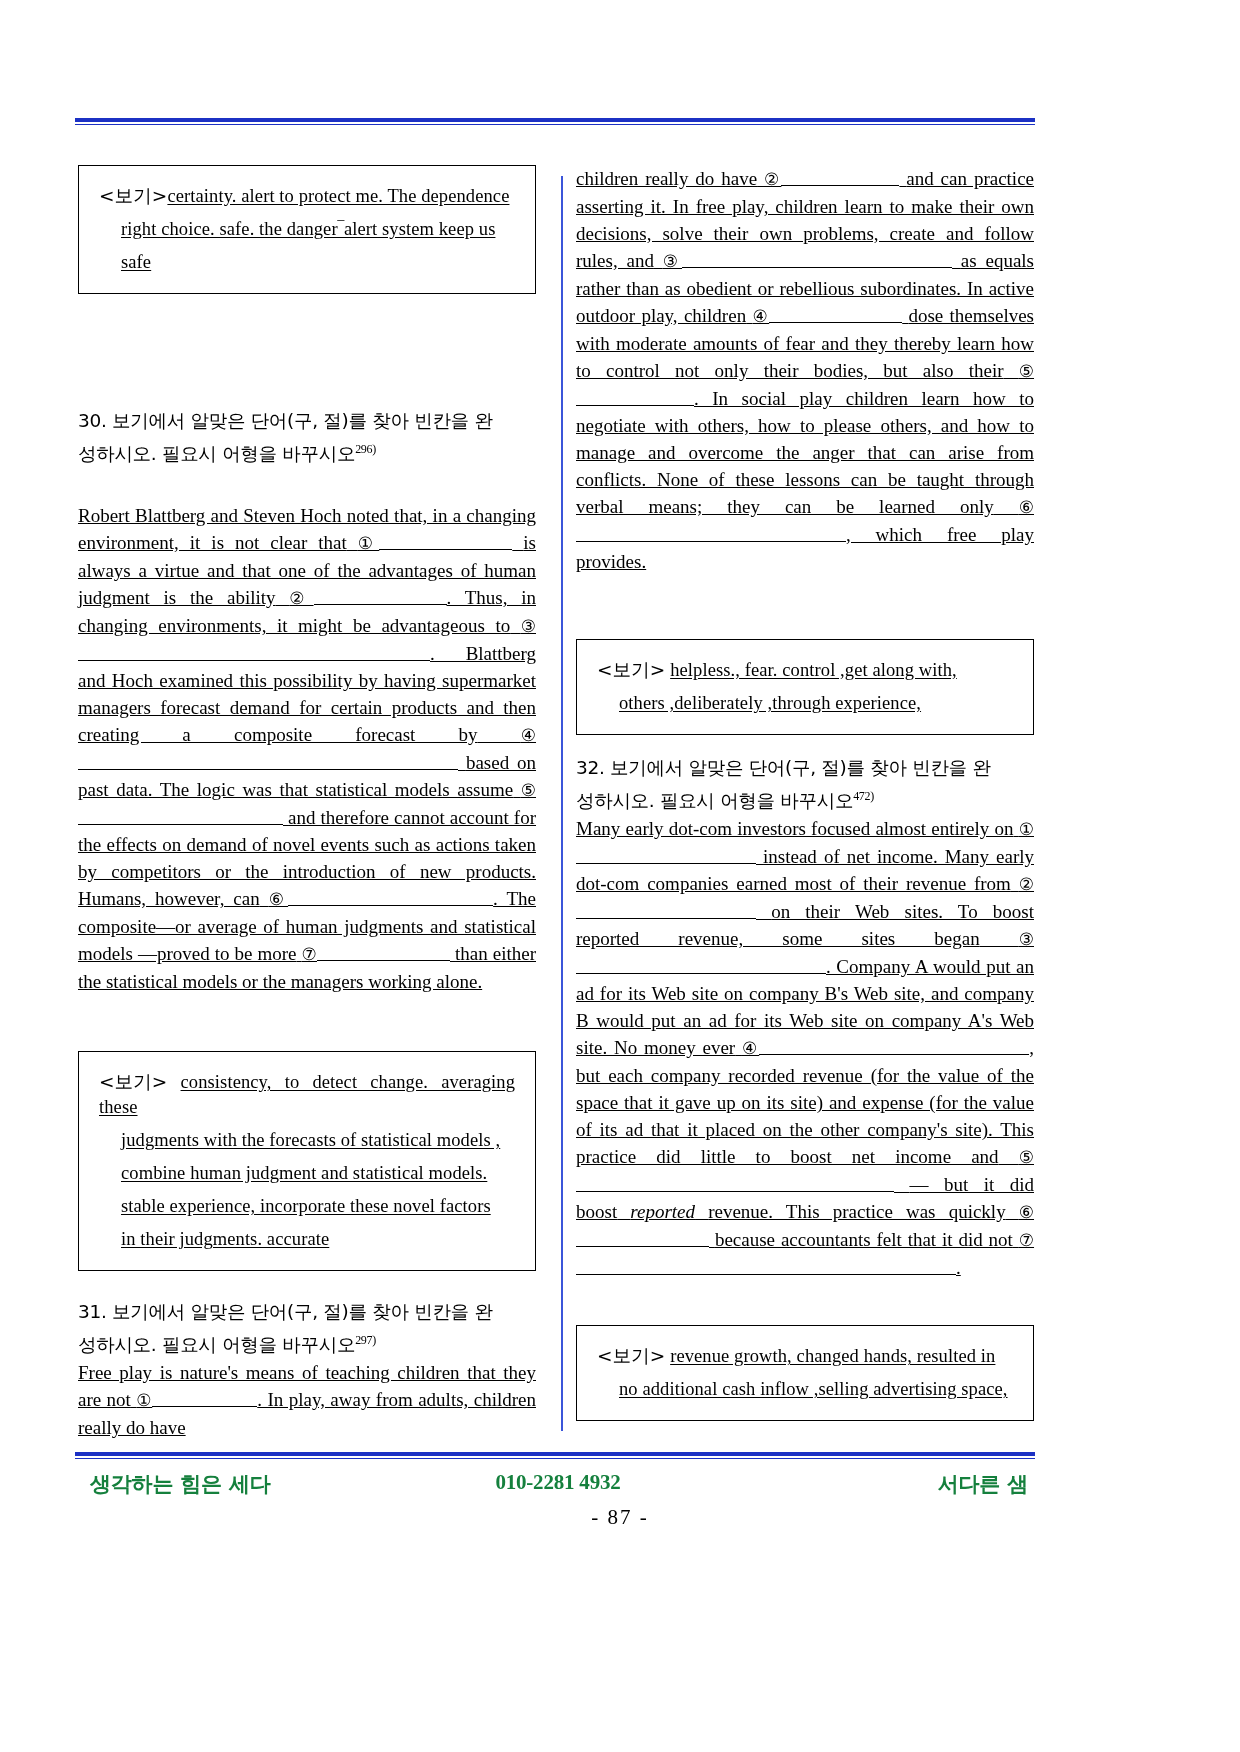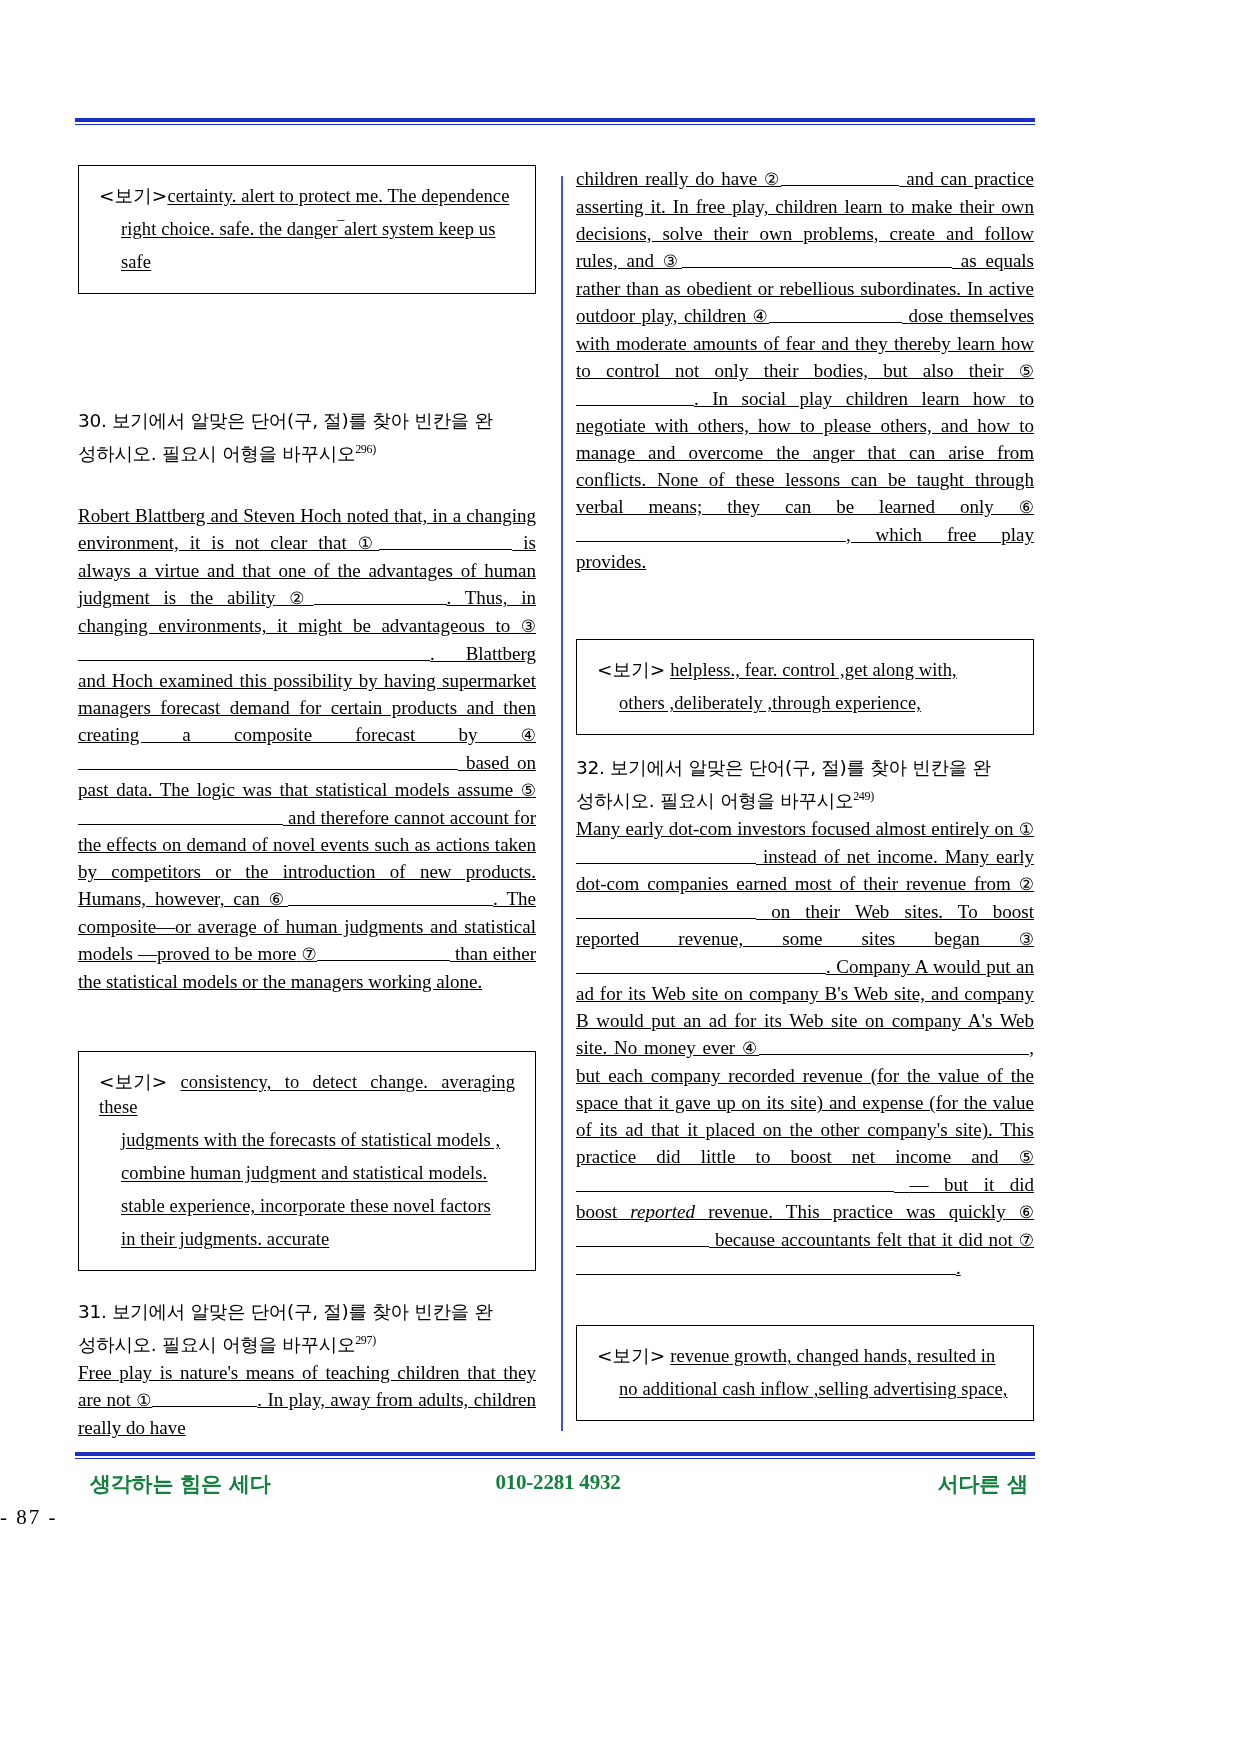--- a/index.html
+++ b/index.html
@@ -140,20 +140,21 @@
     letter-spacing: -0.2px;
   }
   .footer-left   { left: 12px; }
   .footer-center { left: 50%; transform: translateX(-50%); font-family: "Liberation Serif", serif; }
   .footer-right  { right: 10px; }
 
   .page-num {
     position: absolute;
     left: 0; top: 1505px;
     width: 1240px;
+    text-align: center;
     font-size: 21px;
     font-family: "Liberation Serif", serif;
     letter-spacing: 2px;
   }
 </style>
 </head>
 <body>
 
 <div class="page">
 
@@ -208,21 +209,21 @@
 
     <div class="box">
       <p class="box-line"><span class="kr">&lt;보기&gt;</span> <span class="u">helpless., fear.    control ,get along with,</span></p>
       <p class="box-line" style="padding-left:22px"><span class="u">others ,deliberately ,through experience,</span></p>
     </div>
 
     <div class="sp-18"></div>
 
     <div class="q-head">
       <div>32. 보기에서 알맞은 단어(구, 절)를 찾아 빈칸을 완</div>
-      <div><span>성하시오. 필요시 어형을 바꾸시오</span><span class="sup">249)</span></div>
+      <div><span>성하시오. 필요시 어형을 바꾸시오</span><span class="sup">472)</span></div>
     </div>
 
     <p class="passage"><span>Many early dot-com investors focused almost entirely on</span> <span class="num">①</span><span class="blank b-w3"></span> <span>instead of net income. Many early dot-com companies earned most of their revenue from</span> <span class="num">②</span><span class="blank b-w3"></span> <span>on their Web sites. To boost reported revenue, some sites began</span> <span class="num">③</span><span class="blank b-w4"></span><span>. Company A would put an ad for its Web site on company B's Web site, and company B would put an ad for its Web site on company A's Web site. No money ever</span> <span class="num">④</span><span class="blank b-xl"></span><span>, but each company recorded revenue (for the value of the space that it gave up on its site) and expense (for the value of its ad that it placed on the other company's site). This practice did little to boost net income and</span> <span class="num">⑤</span><span class="blank b-f2"></span> <span>— but it did boost</span> <span class="ital">reported</span> <span>revenue. This practice was quickly</span> <span class="num">⑥</span><span class="blank b-w2"></span> <span>because accountants felt that it did not</span> <span class="num">⑦</span><span class="blank b-f3"></span><span>.</span></p>
 
     <div class="sp-44"></div>
 
     <div class="box">
       <p class="box-line"><span class="kr">&lt;보기&gt;</span> <span class="u">revenue growth, changed hands, resulted in</span></p>
       <p class="box-line" style="padding-left:22px"><span class="u">no additional cash inflow ,selling advertising space,</span></p>
     </div>

